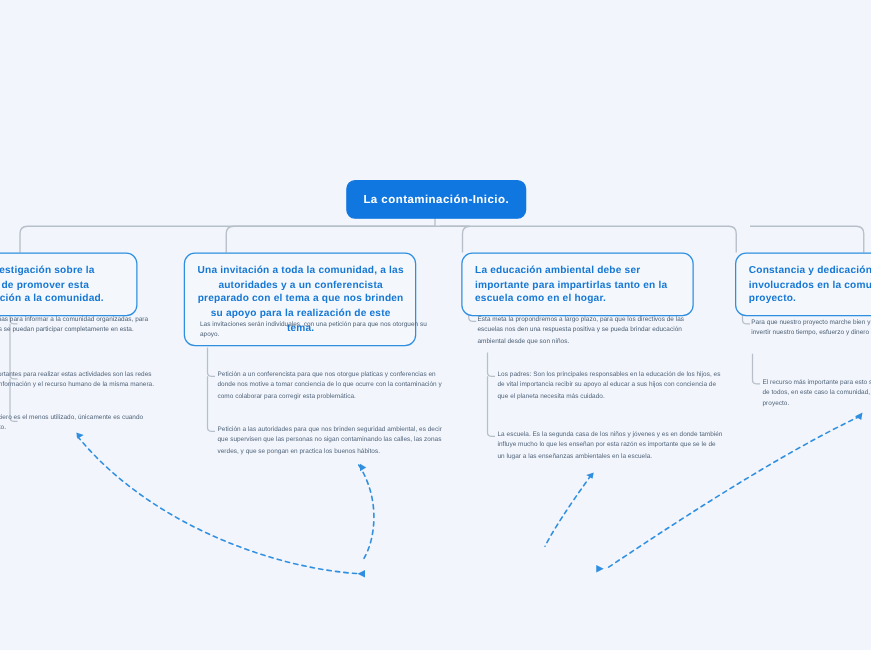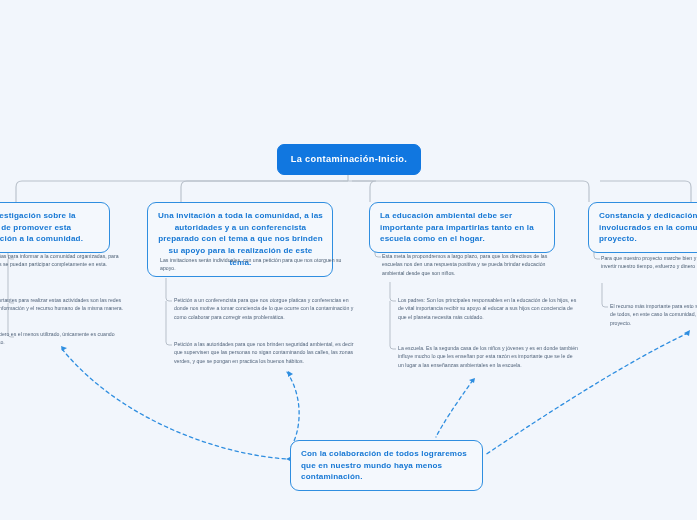--- a/index.html
+++ b/index.html
@@ -127,15 +127,14 @@
 
   <div class="node" style="left:369px; top:202px; width:186px;">La educación ambiental debe ser importante para impartirlas tanto en la escuela como en el hogar.</div>
   <div class="leaf" style="left:382px; top:252px; width:180px;">Esta meta la propondremos a largo plazo, para que los directivos de las escuelas nos den una respuesta positiva y se pueda brindar educación ambiental desde que son niños.</div>
   <div class="leaf sub" style="left:398px; top:296px; width:180px;">Los padres: Son los principales responsables en la educación de los hijos, es de vital importancia recibir su apoyo al educar a sus hijos con conciencia de que el planeta necesita más cuidado.</div>
   <div class="leaf sub" style="left:398px; top:344px; width:180px;">La escuela. Es la segunda casa de los niños y jóvenes y es en donde también influye mucho lo que les enseñan por esta razón es importante que se le de un lugar a las enseñanzas ambientales en la escuela.</div>
 
   <div class="node" style="left:588px; top:202px; width:186px;">Constancia y dedicación de los involucrados en la comunidad y meta del proyecto.</div>
   <div class="leaf" style="left:601px; top:254px; width:180px;">Para que nuestro proyecto marche bien y nos brinden su apoyo, puedo que invertir nuestro tiempo, esfuerzo y dinero para ver los resultados.</div>
   <div class="leaf sub" style="left:610px; top:302px; width:180px;">El recurso más importante para esto son los humanos, que es la colaboración de todos, en este caso la comunidad, y que todos participemos en el proyecto.</div>
 
-  <div class="node" style="left:290px; top:440px; width:193px;">Con la colaboración de todos lograremos que en nuestro mundo haya menos contaminación.</div>
 
 </div>
 
 </body></html>

